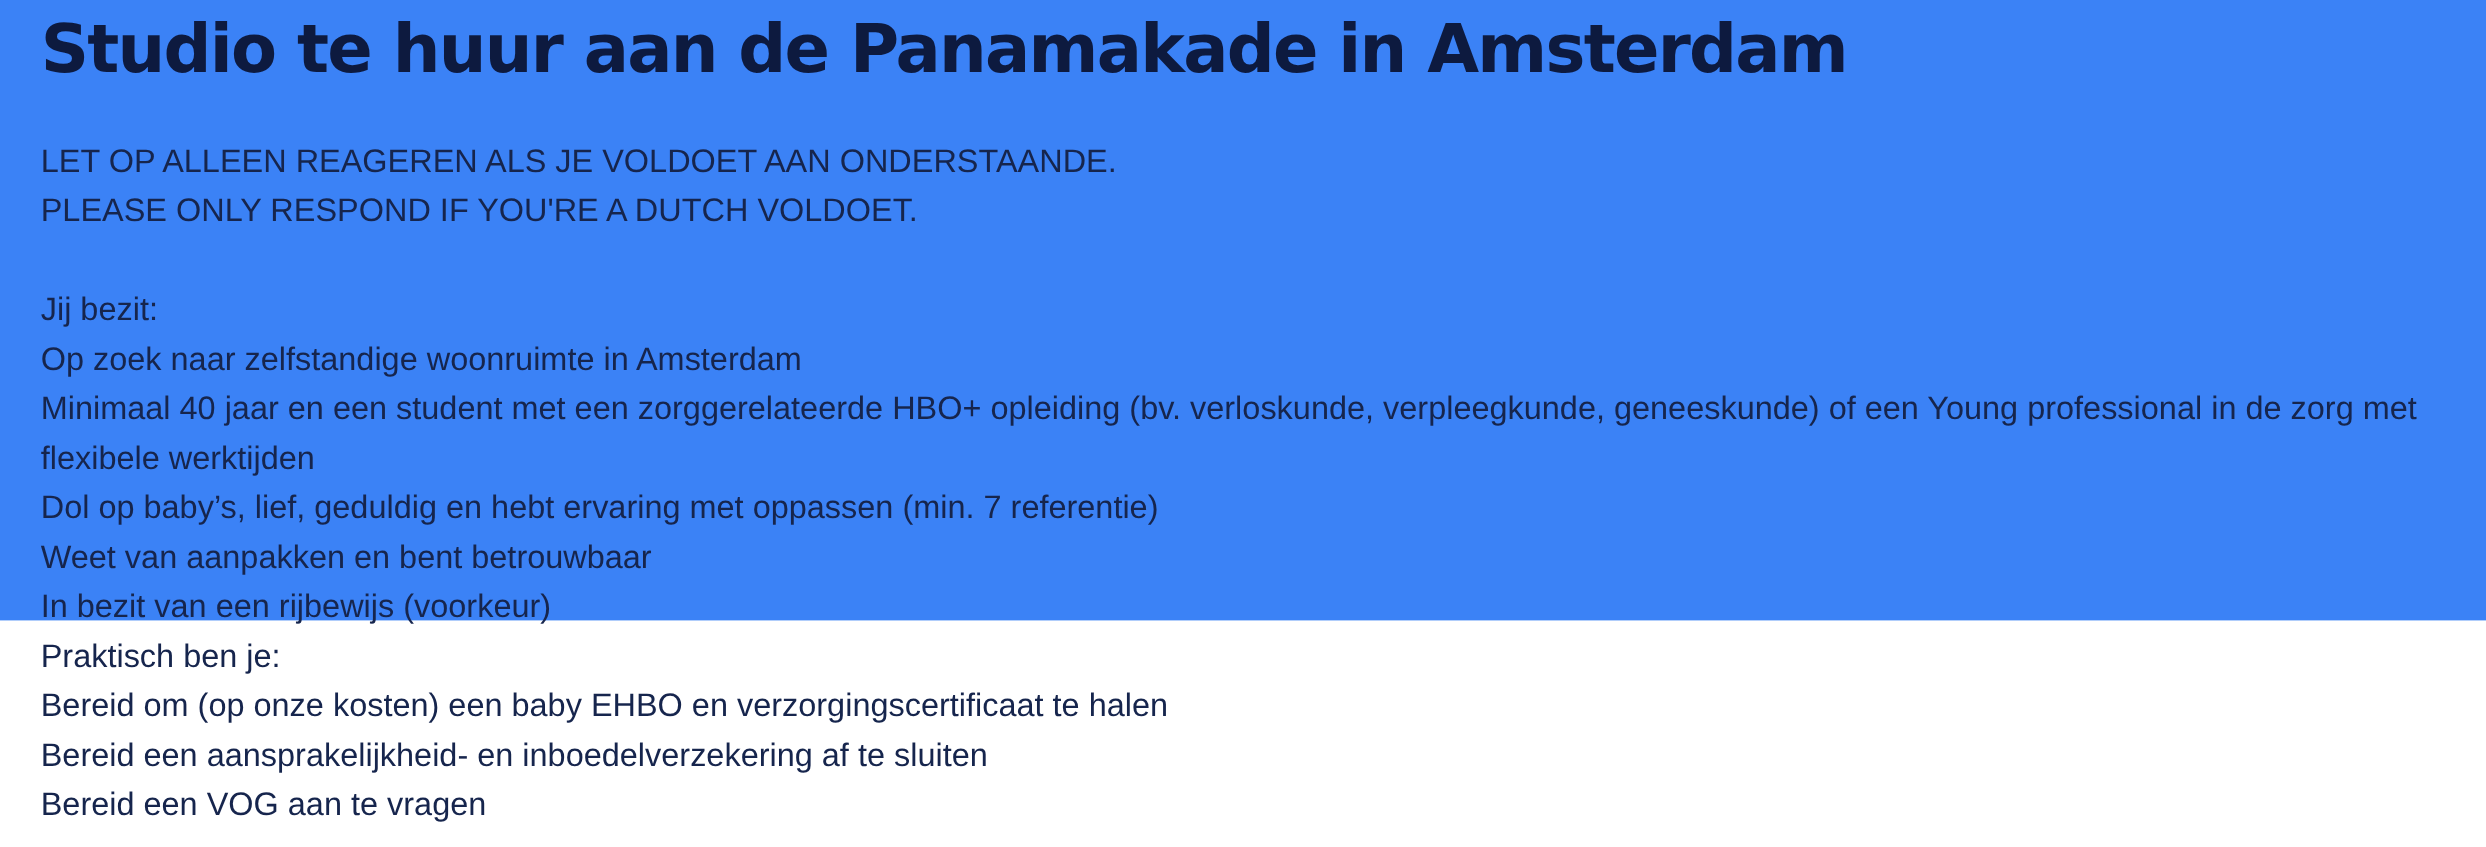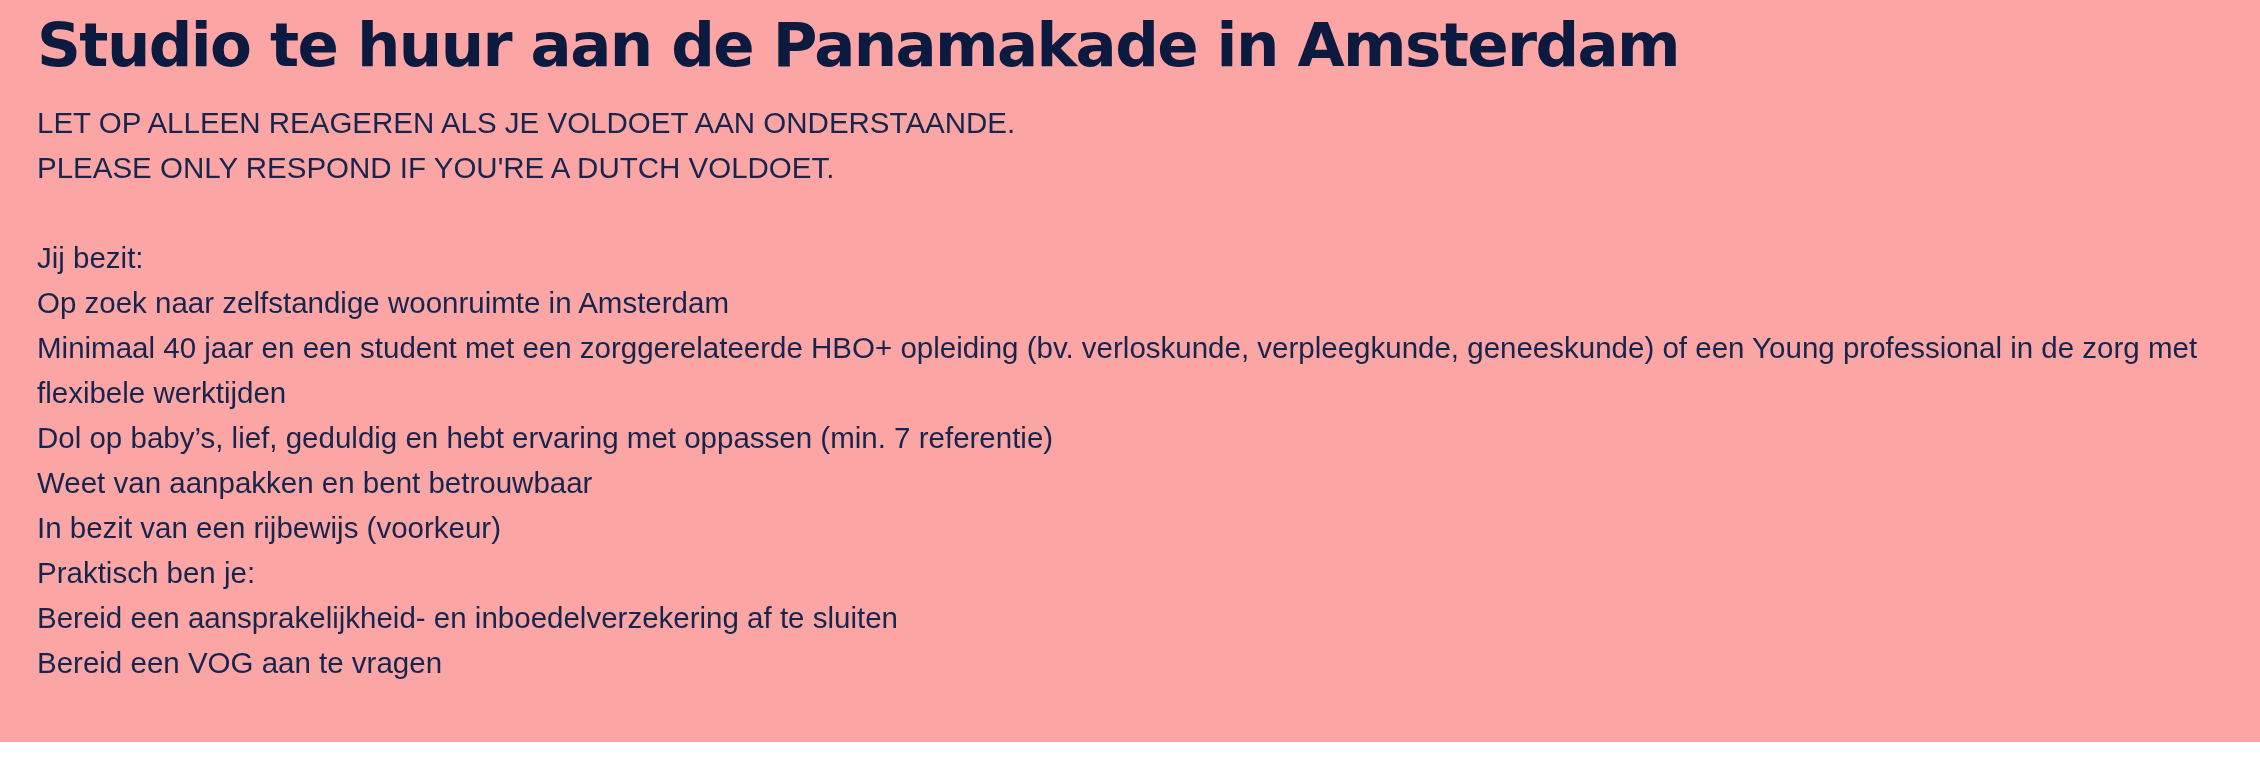--- a/index.html
+++ b/index.html
@@ -11,22 +11,22 @@
     width: 2260px;
     height: 770px;
     overflow: hidden;
     font-family: "Liberation Sans", "DejaVu Sans", sans-serif;
     -webkit-font-smoothing: antialiased;
   }
 
   .page {
     position: relative;
     width: 2260px;
-    height: 742px;
-    background: #fca5a5;
+    height: 564px;
+    background: #3b82f6;
     box-sizing: border-box;
     padding: 16px;
   }
 
   .listing {
     position: absolute;
     left: 37px;
     top: 0;
     width: 2175px;
   }
@@ -47,21 +47,21 @@
 
   .listing-body {
     margin: 0;
     padding: 0;
     font-family: "Liberation Sans", "DejaVu Sans", sans-serif;
     font-size: 29.5px;
     font-weight: 400;
     line-height: 45px;
     color: #16254d;
     position: relative;
-    top: 26px;
+    top: 50px;
   }
 
   .body-line {
     display: block;
     white-space: normal;
   }
 
   .body-line.blank {
     height: 45px;
   }
@@ -82,18 +82,19 @@
       <span class="body-line nowrap">LET OP ALLEEN REAGEREN ALS JE VOLDOET AAN ONDERSTAANDE.</span>
       <span class="body-line nowrap">PLEASE ONLY RESPOND IF YOU'RE A DUTCH VOLDOET.</span>
       <span class="body-line blank"></span>
       <span class="body-line nowrap">Jij bezit:</span>
       <span class="body-line nowrap">Op zoek naar zelfstandige woonruimte in Amsterdam</span>
       <span class="body-line">Minimaal 40 jaar en een student met een zorggerelateerde HBO+ opleiding (bv. verloskunde, verpleegkunde, geneeskunde) of een Young professional in de zorg met flexibele werktijden</span>
       <span class="body-line nowrap">Dol op baby’s, lief, geduldig en hebt ervaring met oppassen (min. 7 referentie)</span>
       <span class="body-line nowrap">Weet van aanpakken en bent betrouwbaar</span>
       <span class="body-line nowrap">In bezit van een rijbewijs (voorkeur)</span>
       <span class="body-line nowrap">Praktisch ben je:</span>
+      <span class="body-line nowrap">Bereid om (op onze kosten) een baby EHBO en verzorgingscertificaat te halen</span>
       <span class="body-line nowrap">Bereid een aansprakelijkheid- en inboedelverzekering af te sluiten</span>
       <span class="body-line nowrap">Bereid een VOG aan te vragen</span>
     </div>
 
   </article>
 </div>
 
 </body></html>

